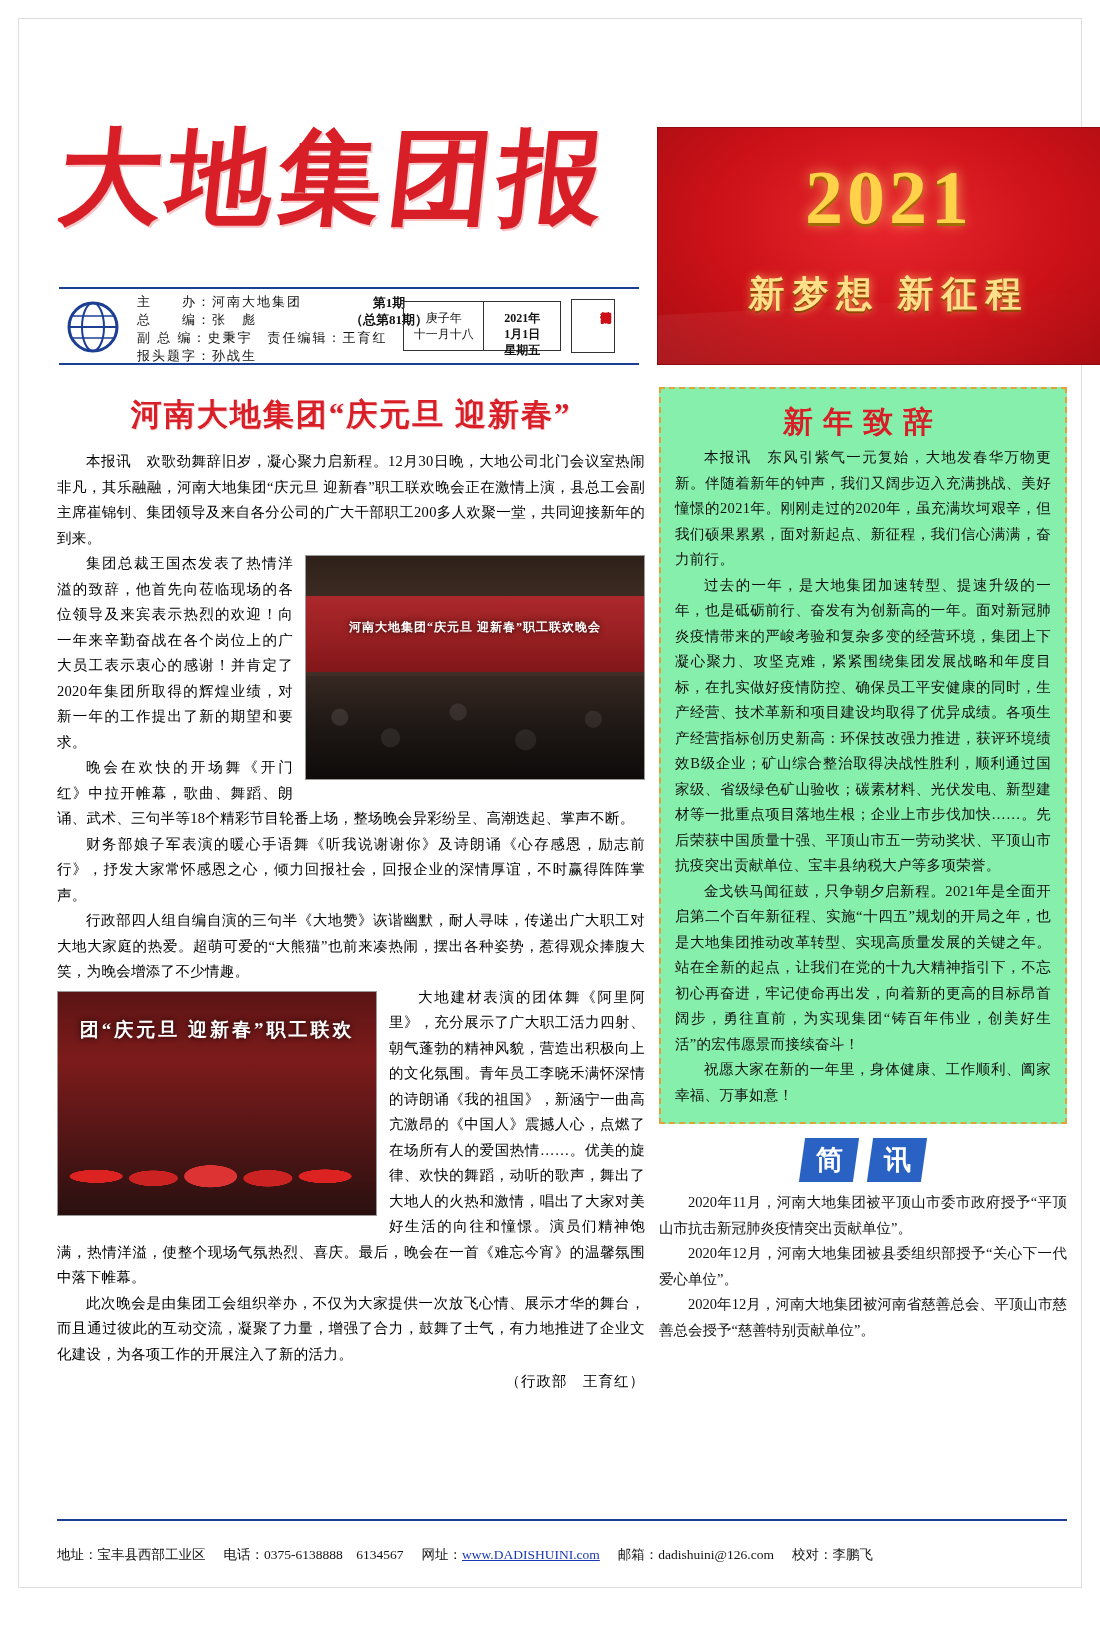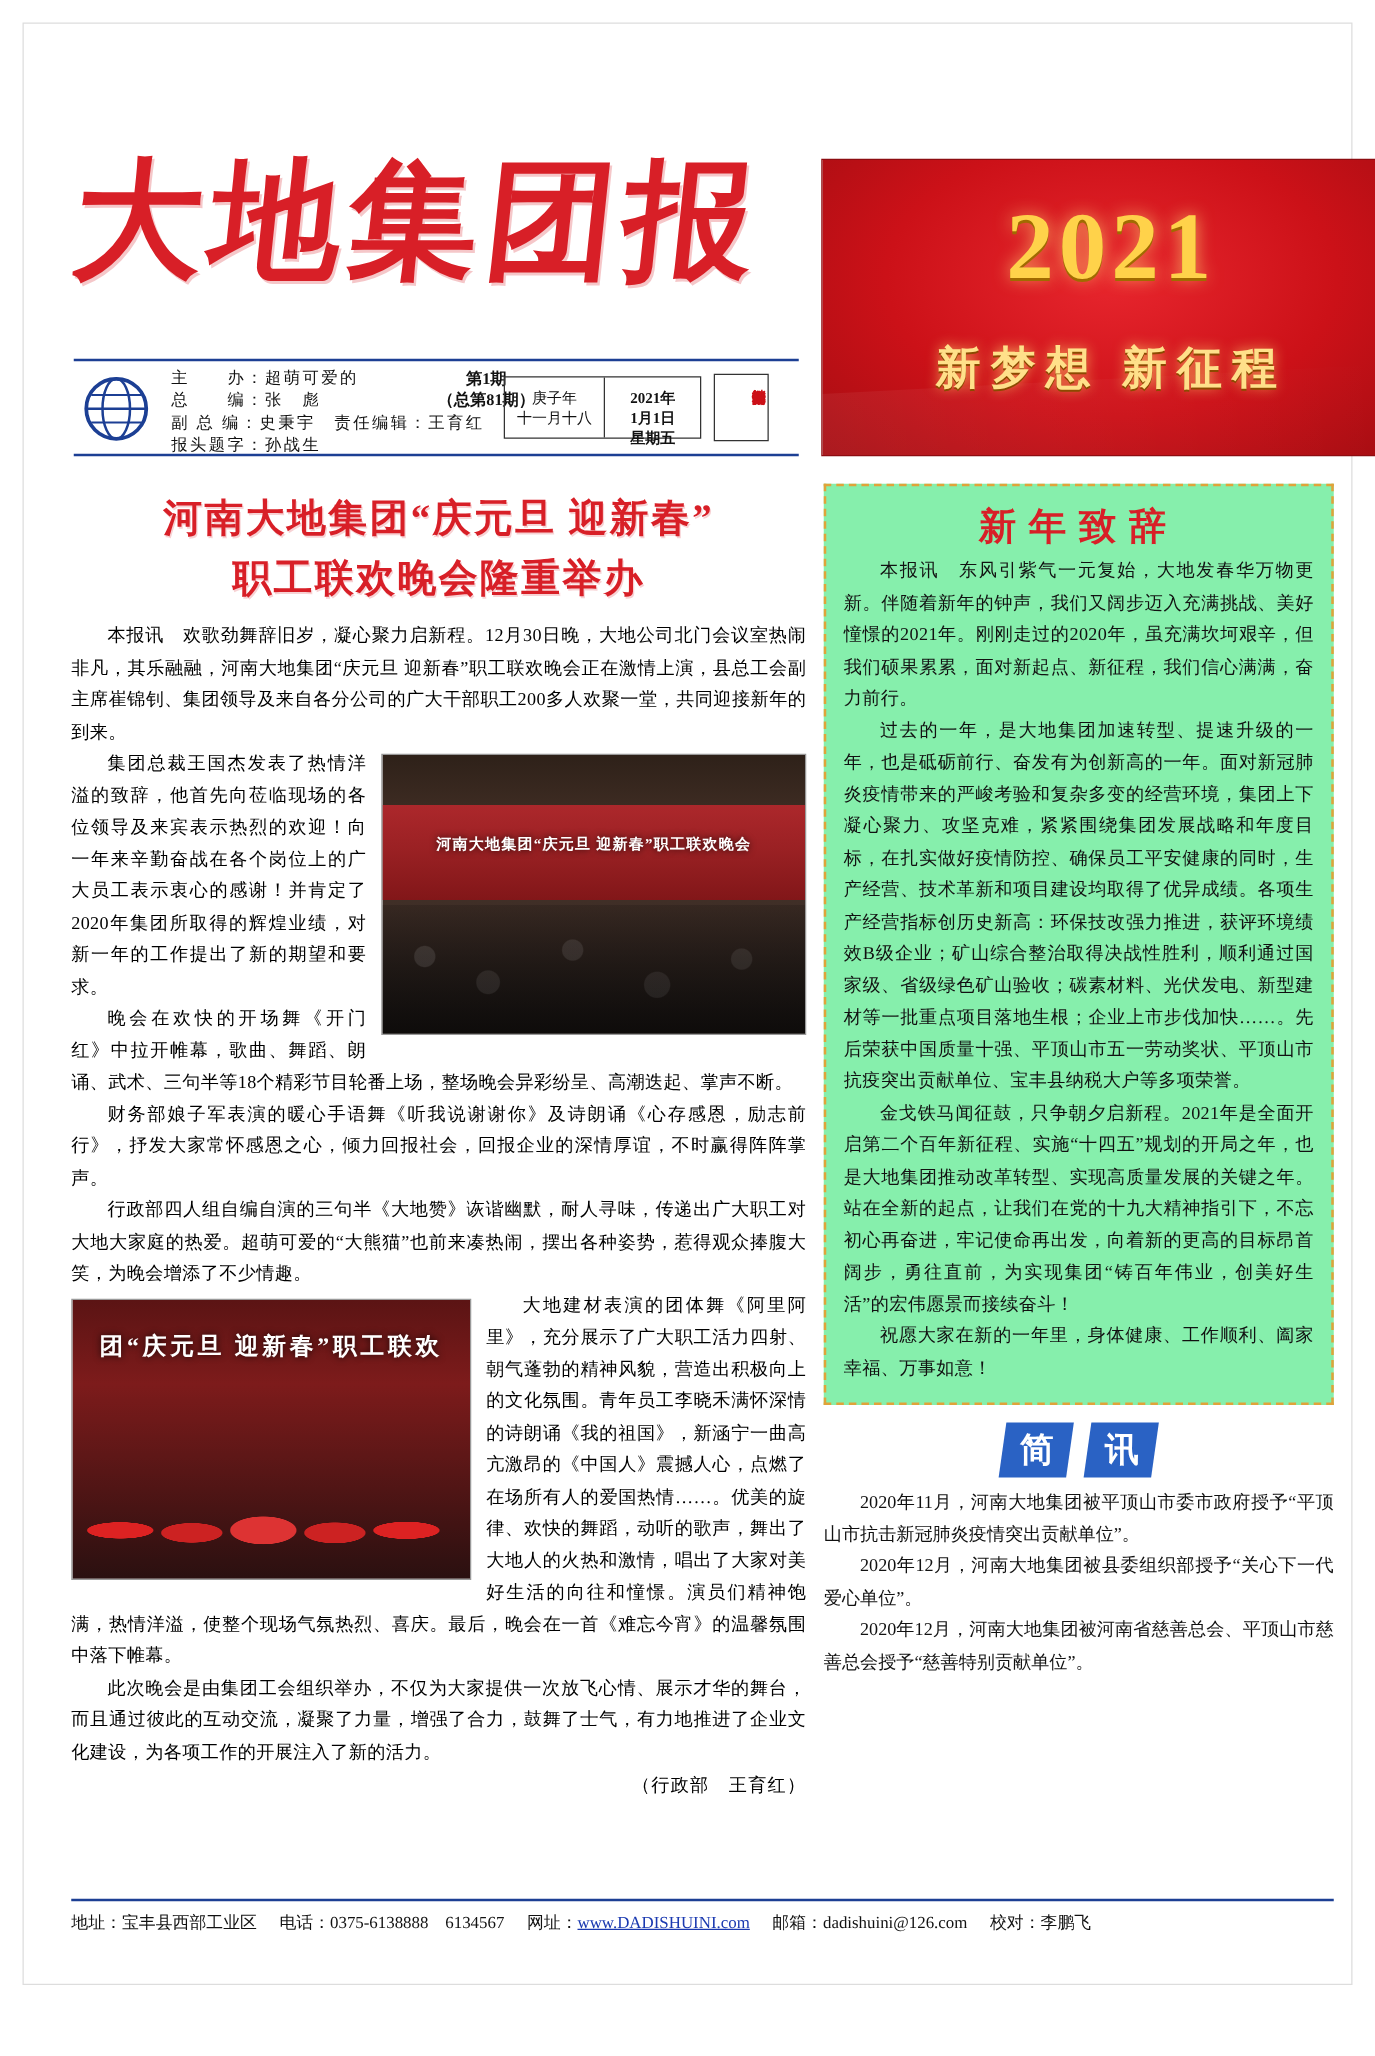--- a/index.html
+++ b/index.html
@@ -298,21 +298,21 @@
     font-family: Liberation Serif, serif;
   }
   .brief-body p { margin: 0; text-indent: 2em; }
 
   
   .footer {
     position: absolute;
     left: 38px; top: 1500px;
     width: 1010px;
     border-top: 2px solid #1c3f94;
-    padding-top: 8px;
+    padding-top: 25px;
     font-size: 13.5px;
     display: flex;
     gap: 18px;
     align-items: baseline;
     white-space: nowrap;
   }
   .footer a { color: #1a39b0; text-decoration: underline; }
   .footer .seg { }
   .clearfix::after { content:""; display:block; clear:both; }
 </style>
@@ -341,21 +341,21 @@
       <div class="globe">
         <svg width="56" height="56" viewBox="0 0 56 56">
           <circle cx="28" cy="28" r="24" fill="none" stroke="#1c3f94" stroke-width="3"></circle>
           <ellipse cx="28" cy="28" rx="11" ry="24" fill="none" stroke="#1c3f94" stroke-width="2"></ellipse>
           <line x1="4" y1="28" x2="52" y2="28" stroke="#1c3f94" stroke-width="2"></line>
           <line x1="8" y1="17" x2="48" y2="17" stroke="#1c3f94" stroke-width="1.6"></line>
           <line x1="8" y1="39" x2="48" y2="39" stroke="#1c3f94" stroke-width="1.6"></line>
         </svg>
       </div>
       <div class="info-lines">
-        <div class="lbl">主　　办：超萌可爱的</div>
+        <div class="lbl">主　　办：河南大地集团</div>
         <div class="lbl">总　　编：张　彪</div>
         <div class="lbl">副 总 编：史秉宇　责任编辑：王育红</div>
         <div class="lbl">报头题字：孙战生</div>
       </div>
     </div>
 
     <div class="datebox">
       <div class="lunar">
         <div>庚子年</div>
         <div>十一月十八</div>
@@ -365,21 +365,20 @@
         <div>1月1日</div>
         <div>星期五</div>
       </div>
     </div>
 
     <div class="freebox">免费赠阅内部营销资料</div>
 
     <div class="left-col">
       <div class="headline">
         <div>河南大地集团“庆元旦 迎新春”</div>
-        <div class="l2">职工联欢晚会隆重举办</div>
       </div>
 
       <div class="body-text clearfix" style="margin-top:10px;">
         <p>本报讯　欢歌劲舞辞旧岁，凝心聚力启新程。12月30日晚，大地公司北门会议室热闹非凡，其乐融融，河南大地集团“庆元旦 迎新春”职工联欢晚会正在激情上演，县总工会副主席崔锦钊、集团领导及来自各分公司的广大干部职工200多人欢聚一堂，共同迎接新年的到来。</p>
 
         <div class="photo photo1">
           <div class="ph-stage"></div>
           <div class="ph-caption-band" style="font-size:12px;letter-spacing:1px;top:24%;height:16%;">河南大地集团“庆元旦 迎新春”职工联欢晚会</div>
           <div class="ph-crowd"></div>
         </div>

